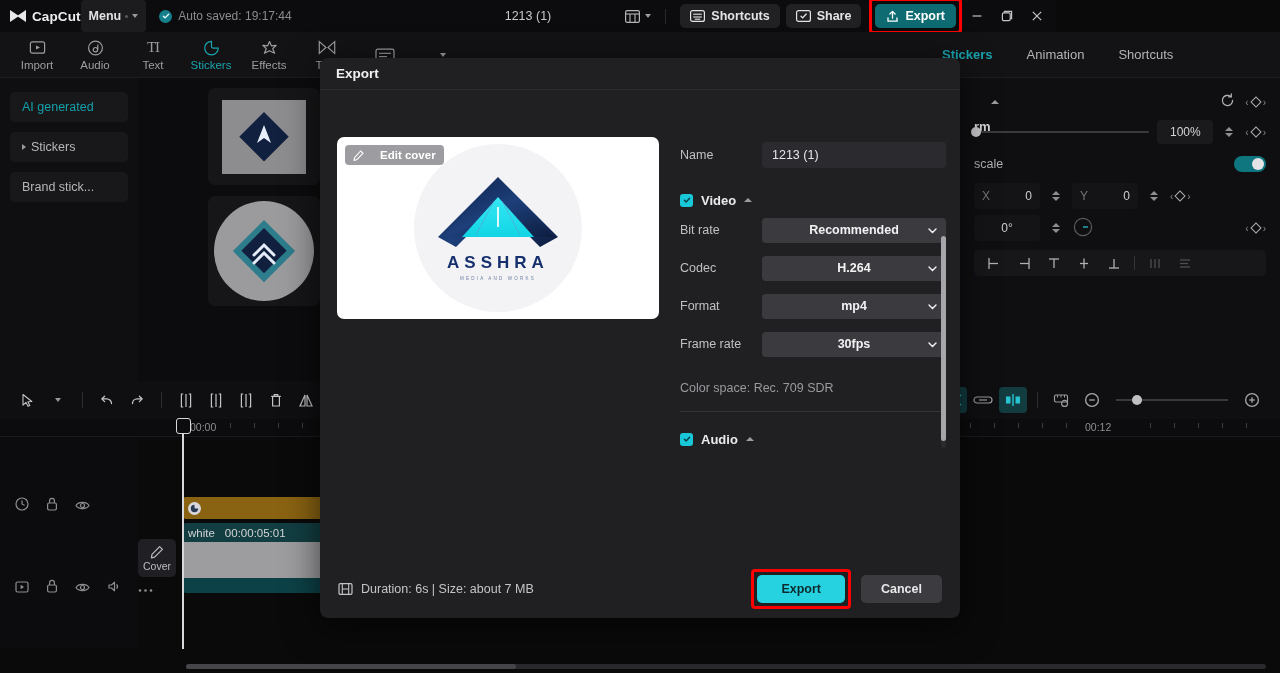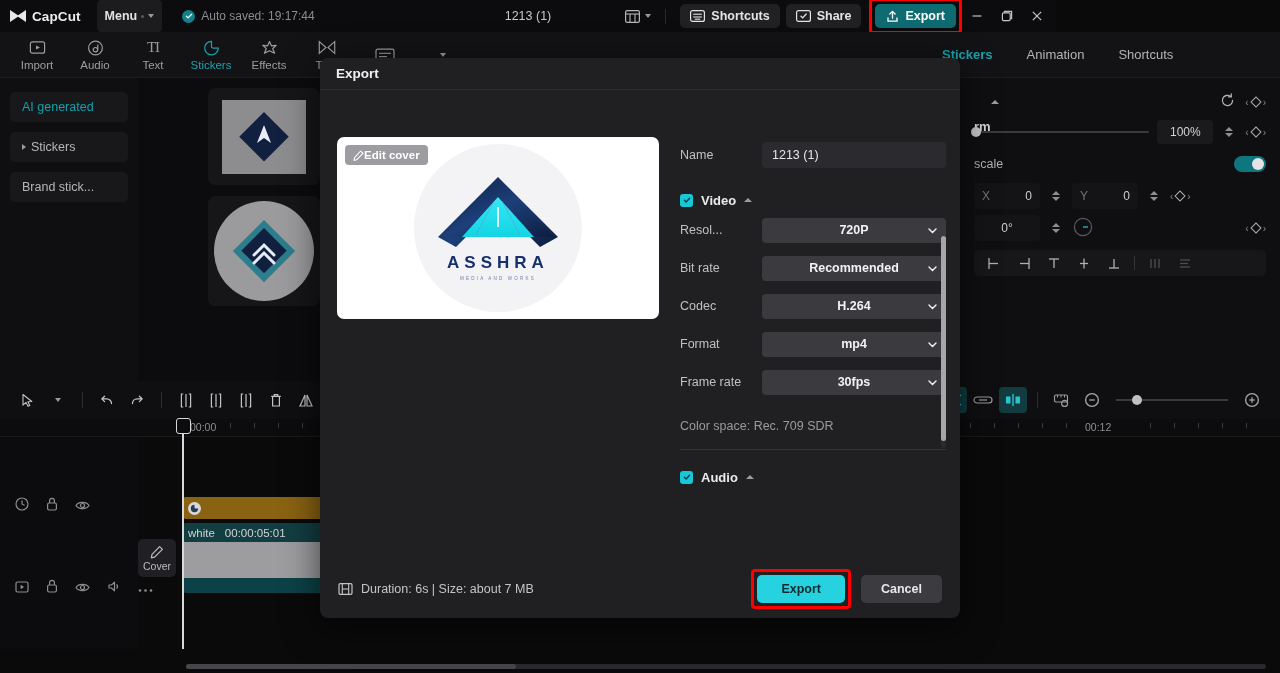--- a/index.html
+++ b/index.html
@@ -20,27 +20,27 @@
   .logo-wrap { display: flex; align-items: center; gap: 6px; margin-left: 10px; }
   .capcut-mark { width: 16px; height: 13px; position: relative; }
   .capcut-mark:before, .capcut-mark:after {
     content: ""; position: absolute; width: 0; height: 0;
     border-top: 6.5px solid transparent; border-bottom: 6.5px solid transparent;
   }
   .capcut-mark:before { left: 0; border-left: 9px solid #e8e8ea; }
   .capcut-mark:after { right: 0; border-right: 9px solid #e8e8ea; }
   .capcut-text { font-size: 13.5px; color: #ececee; font-weight: 600; letter-spacing: .1px; }
   .menu-btn {
-    margin-left: 16px; height: 22px; padding: 16px 8px; border-radius: 4px;
+    height: 22px; padding: 16px 8px; border-radius: 4px;
     background: #1c1c1f; display: flex; align-items: center; gap: 4px;
     font-size: 12.5px; color: #e2e2e4; font-weight: 700; cursor: pointer;
   }
   .menu-dot { width: 3px; height: 3px; border-radius: 50%; background: #5a5a5e; }
   .caret-d { width: 0; height: 0; border-left: 3.5px solid transparent; border-right: 3.5px solid transparent; border-top: 4px solid #9a9a9e; }
-  .autosave { margin-left: 20px; display: flex; align-items: center; gap: 6px; font-size: 12px; color: #8c8c90; }
+  .autosave { margin-left: 13px; display: flex; align-items: center; gap: 6px; font-size: 12px; color: #8c8c90; }
   .check-circle {
     width: 13px; height: 13px; border-radius: 50%; background: #15808c;
     display: flex; align-items: center; justify-content: center;
   }
   .check-circle svg { display: block; }
   .title-center {
     position: absolute; left: 0; right: 0; text-align: center;
     font-size: 12.5px; color: #c8c8ca; pointer-events: none;
   }
   .tb-right { margin-left: auto; display: flex; align-items: center; gap: 0px; padding-right: 4px; }
@@ -205,21 +205,21 @@
     border-bottom: 1px solid #2c2c30;
   }
   .dlg-body { position: relative; height: 528px; }
   .cover-card {
     position: absolute; top: 47px; left: 17px; width: 322px; height: 182px;
     background: #ffffff; border-radius: 7px; overflow: hidden;
   }
   .edit-cover {
     position: absolute; top: 8px; left: 8px; height: 20px; padding: 0 8px;
     border-radius: 4px; background: rgba(130,130,134,.78); display: flex;
-    align-items: center; gap: 0; font-size: 11.5px; color: #ffffff;
+    align-items: center; gap: 16px; font-size: 11.5px; color: #ffffff;
     font-weight: 700; cursor: pointer; z-index: 3;
   }
   .logo-circle {
     position: absolute; top: 50%; left: 50%; transform: translate(-50%,-50%);
     width: 168px; height: 168px; border-radius: 50%; background: #f3f3f6;
     display: flex; flex-direction: column; align-items: center; justify-content: center;
   }
   .brand-word { font-size: 17px; letter-spacing: 5px; color: #16306e; font-weight: 700; margin-top: 4px; }
   .brand-sub { font-size: 4.5px; letter-spacing: 2.2px; color: #6f7fa5; margin-top: 3px; }
 
@@ -820,29 +820,20 @@
           <span class="cbox">
             <svg width="8" height="8" viewBox="0 0 8 8">
                 <path d="M1.4 4.2 L3.1 5.9 L6.6 2.3" stroke="#0a3b42" stroke-width="1.4" fill="none" stroke-linecap="round" stroke-linejoin="round"></path>
               </svg>
           </span>
           <span class="sec-name">Video</span>
           <span class="tri-up-s"></span>
         </div>
 
         <div class="srow">
-          <span class="slabel">Resol...</span>
-          <span class="select">
-            <span>720P</span>
-            <span class="chev"><svg width="9" height="6" viewBox="0 0 9 6">
-                  <path d="M1 1 L4.5 4.6 L8 1" stroke="#f0f0f2" stroke-width="1.4" fill="none" stroke-linecap="round"></path>
-                </svg></span>
-          </span>
-        </div>
-        <div class="srow">
           <span class="slabel">Bit rate</span>
           <span class="select">
             <span>Recommended</span>
             <span class="chev"><svg width="9" height="6" viewBox="0 0 9 6">
                   <path d="M1 1 L4.5 4.6 L8 1" stroke="#f0f0f2" stroke-width="1.4" fill="none" stroke-linecap="round"></path>
                 </svg></span>
           </span>
         </div>
         <div class="srow">
           <span class="slabel">Codec</span>

